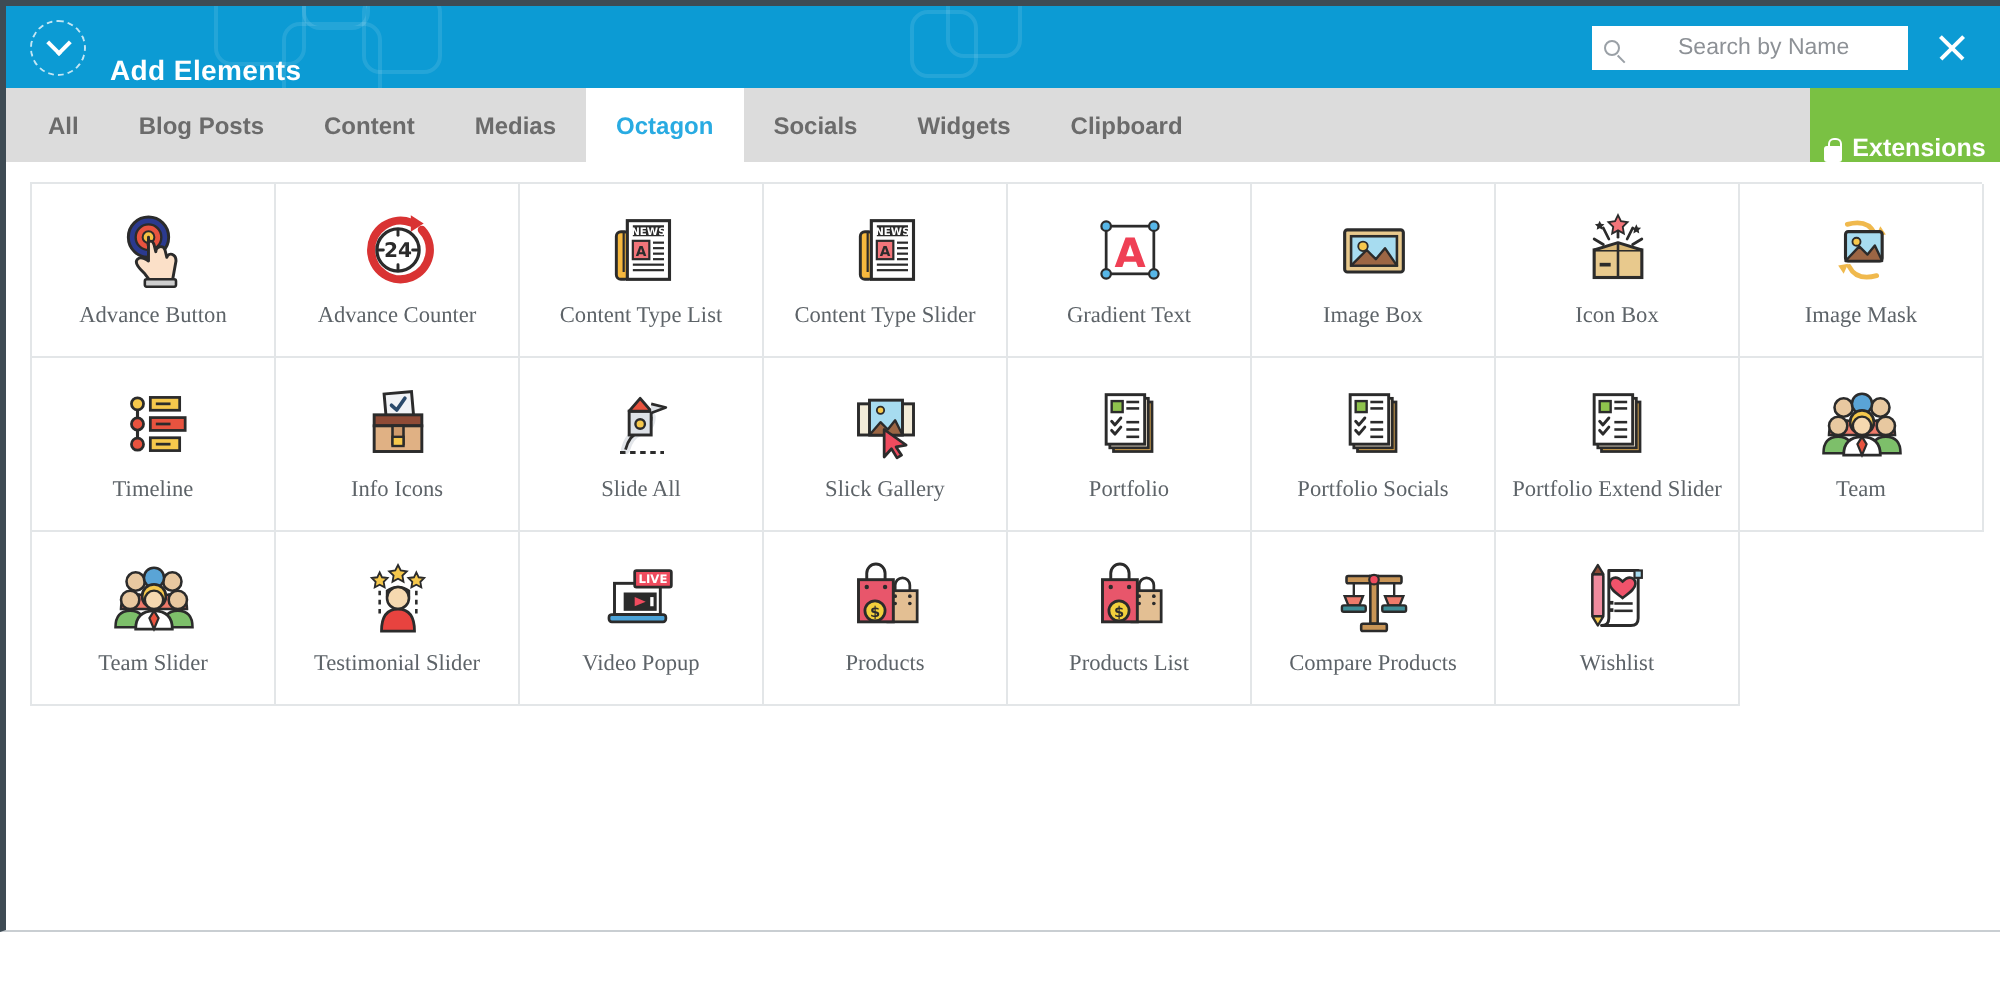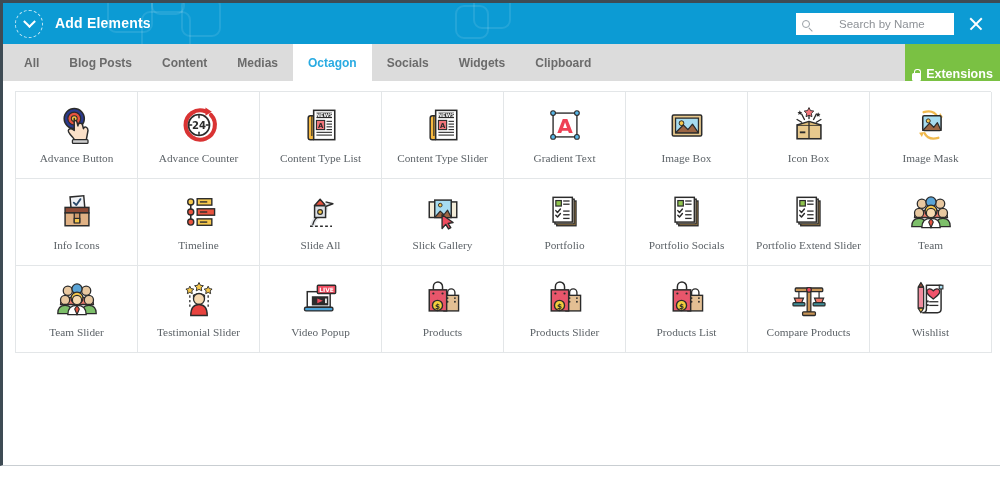--- a/index.html
+++ b/index.html
@@ -46,21 +46,21 @@
     display: flex; align-items: center; justify-content: center;
     cursor: pointer;
   }
   .chev {
     width: 9px; height: 9px;
     border-right: 2px solid #ffffff;
     border-bottom: 2px solid #ffffff;
     transform: rotate(45deg) translate(-2px,-2px);
   }
   .app-title {
-    position: absolute; left: 52px; top: 12px;
+    position: absolute; left: 52px; top: 24px;
     color: #ffffff; font-size: 14px; font-weight: bold;
     letter-spacing: .2px;
   }
   .search-wrap {
     position: absolute; right: 46px; top: 10px;
     width: 158px; height: 22px;
     background: #ffffff;
     display: flex; align-items: center;
     padding: 0 6px;
     gap: 24px;
@@ -261,36 +261,36 @@
             <div class="icon">
               <svg viewBox="0 0 48 48">
                 <use href="#i-image-mask-icon"></use>
               </svg>
             </div>
             <div class="caption">Image Mask</div>
           </div>
           <div class="cell">
             <div class="icon">
               <svg viewBox="0 0 48 48">
+                <use href="#i-timeline-icon"></use>
+              </svg>
+            </div>
+            <div class="caption">Timeline</div>
+          </div>
+          <div class="cell">
+            <div class="icon">
+              <svg viewBox="0 0 48 48">
                 <use href="#i-info-icons-icon"></use>
               </svg>
             </div>
             <div class="caption">Info Icons</div>
           </div>
           <div class="cell">
             <div class="icon">
               <svg viewBox="0 0 48 48">
-                <use href="#i-timeline-icon"></use>
-              </svg>
-            </div>
-            <div class="caption">Timeline</div>
-          </div>
-          <div class="cell">
-            <div class="icon">
-              <svg viewBox="0 0 48 48">
                 <use href="#i-slide-all-icon"></use>
               </svg>
             </div>
             <div class="caption">Slide All</div>
           </div>
           <div class="cell">
             <div class="icon">
               <svg viewBox="0 0 48 48">
                 <use href="#i-slick-gallery-icon"></use>
               </svg>
@@ -353,28 +353,20 @@
             </div>
             <div class="caption">Video Popup</div>
           </div>
           <div class="cell">
             <div class="icon">
               <svg viewBox="0 0 48 48">
                 <use href="#i-products-icon"></use>
               </svg>
             </div>
             <div class="caption">Products</div>
-          </div>
-          <div class="cell">
-            <div class="icon">
-              <svg viewBox="0 0 48 48">
-                <use href="#i-products-icon"></use>
-              </svg>
-            </div>
-            <div class="caption">Products Slider</div>
           </div>
           <div class="cell">
             <div class="icon">
               <svg viewBox="0 0 48 48">
                 <use href="#i-products-icon"></use>
               </svg>
             </div>
             <div class="caption">Products List</div>
           </div>
           <div class="cell">

